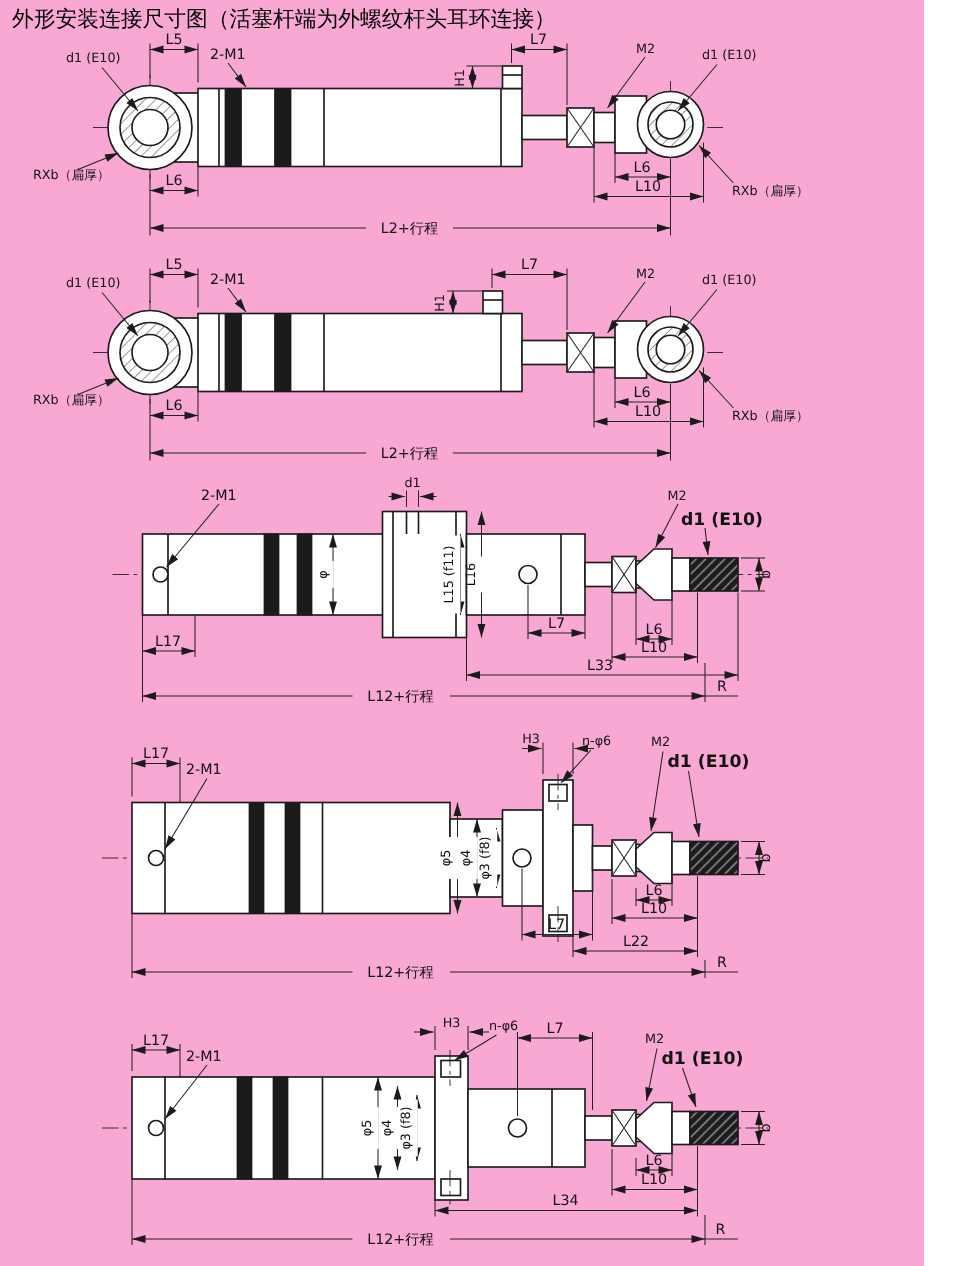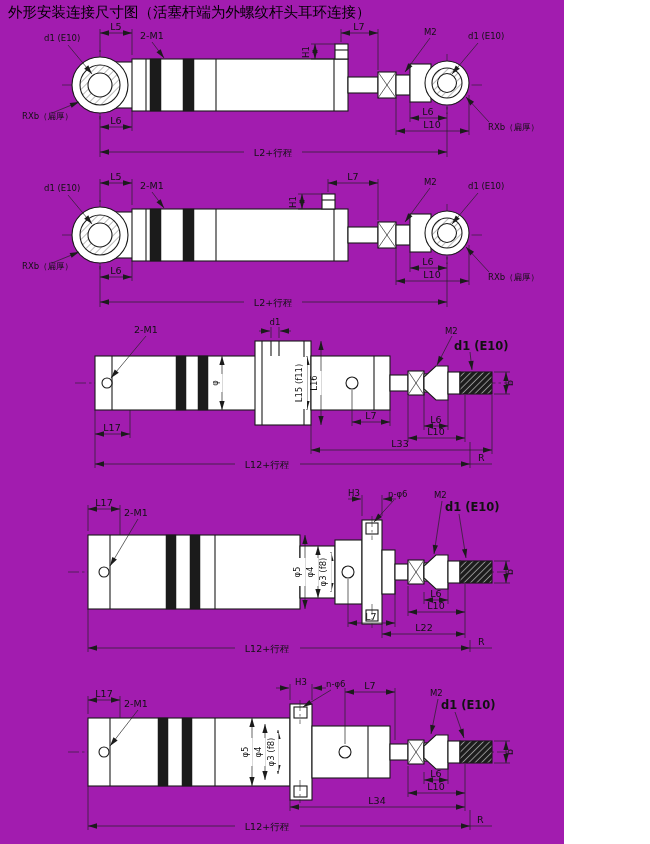--- a/index.html
+++ b/index.html
@@ -1,16 +1,16 @@
 <!DOCTYPE html>
 <html><head>
 <meta charset="utf-8">
 <style>
   html,body{margin:0;padding:0;background:#fff}
-  .stage{position:relative;width:564px;height:844px;background:#a21caf;
+  .stage{position:relative;width:616px;height:844px;background:#f9a8d4;
          font-family:"DejaVu Sans","Liberation Sans",sans-serif;overflow:hidden}
   svg{display:block}
   .o{fill:#fff;stroke:#1b1b1b;stroke-width:1.1}
   .o2{stroke:#1b1b1b;stroke-width:1.1}
   .of{fill:#1b1b1b;stroke:#1b1b1b;stroke-width:.5}
   .ln{stroke:#1b1b1b;stroke-width:1.1;fill:none}
   .d{stroke:#222;stroke-width:.7;fill:none}
   .cl{stroke:#222;stroke-width:.6;fill:none;stroke-dasharray:11 3 2.5 3}
   .u{fill:#fff;stroke:none}
   .t{font-size:9.5px;fill:#111}

